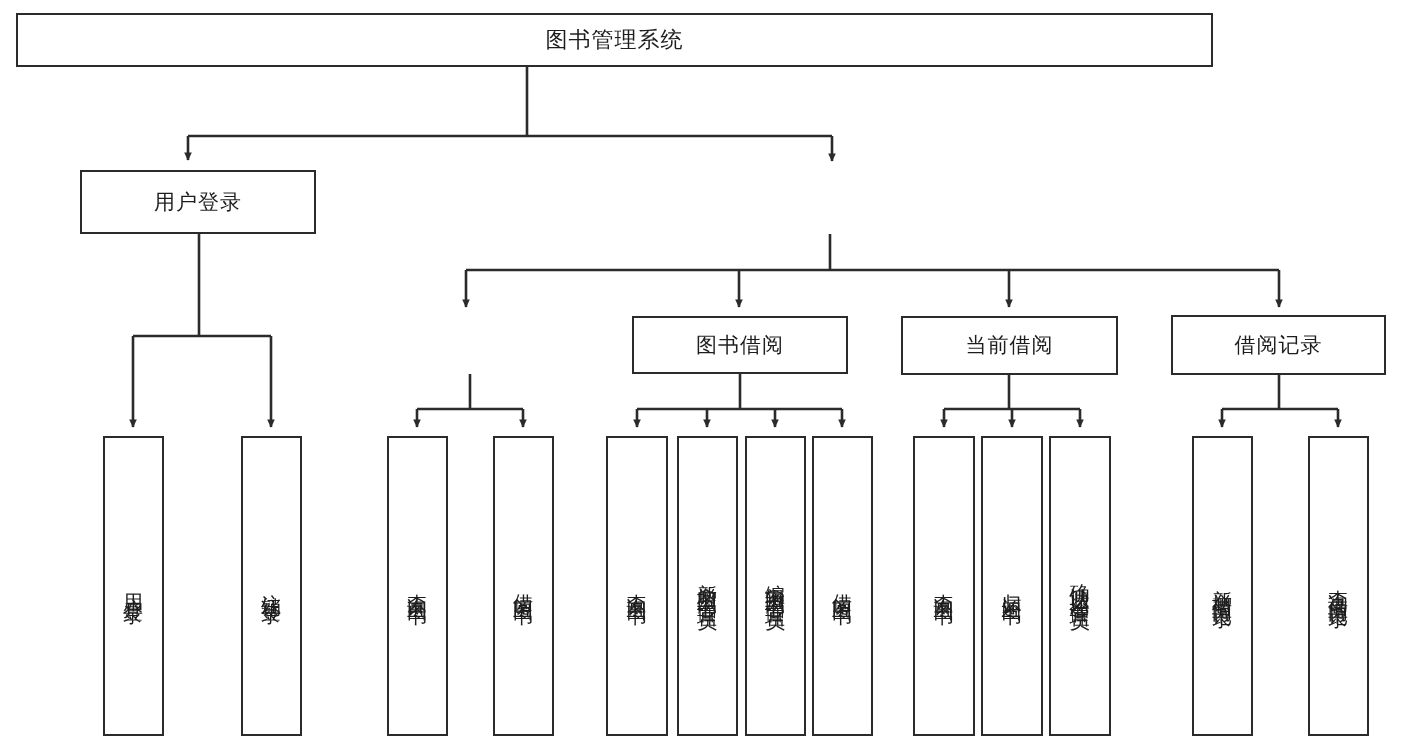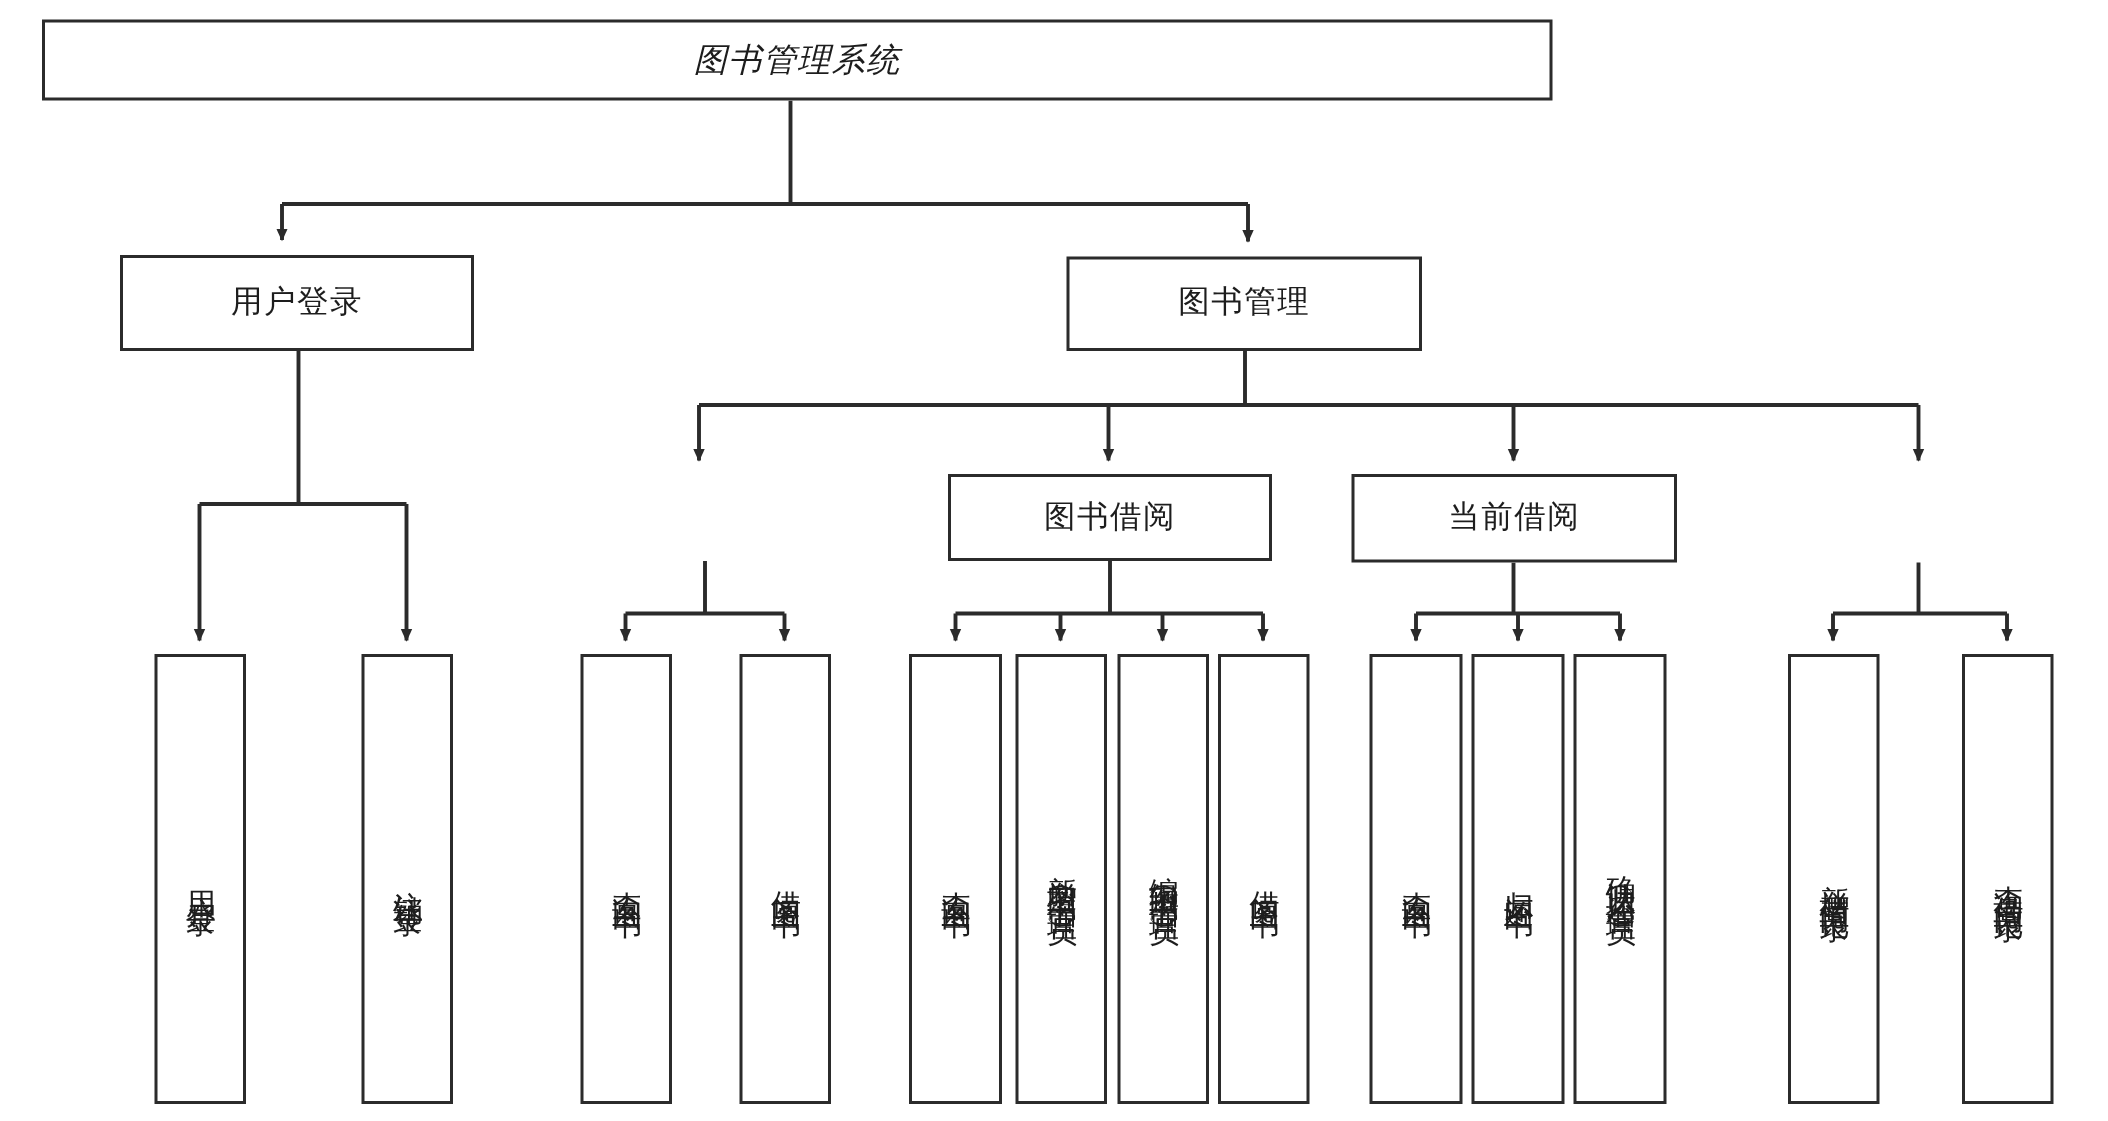--- a/index.html
+++ b/index.html
@@ -119,36 +119,36 @@
       <path d="M1012,409 L1012,427" marker-end="url(#arrowhead)"></path>
       <path d="M1080,409 L1080,427" marker-end="url(#arrowhead)"></path>
 
       <path d="M1279,375 L1279,409"></path>
       <path d="M1222,409 L1338,409"></path>
       <path d="M1222,409 L1222,427" marker-end="url(#arrowhead)"></path>
       <path d="M1338,409 L1338,427" marker-end="url(#arrowhead)"></path>
     </g>
   </svg>
 
-  <div class="node horizontal root" style="left:28px; top:13px; width:1007px; height:54px;font-style:italic;">
+  <div class="node horizontal root" style="left:16px; top:13px; width:1197px; height:54px;">
     <span class="label">图书管理系统</span>
   </div>
 
   <div class="node horizontal" style="left:80px; top:170px; width:236px; height:64px;">
     <span class="label">用户登录</span>
-  </div>
-  <div class="node horizontal" style="left:711px; top:171px; width:237px; height:63px;">
-    <span class="label">图书管理</span>
   </div>
 
   <div class="node horizontal" style="left:632px; top:316px; width:216px; height:58px;">
     <span class="label">图书借阅</span>
   </div>
   <div class="node horizontal" style="left:901px; top:316px; width:217px; height:59px;">
     <span class="label">当前借阅</span>
+  </div>
+  <div class="node horizontal" style="left:1171px; top:315px; width:215px; height:60px;">
+    <span class="label">借阅记录</span>
   </div>
 
   <div class="node vertical" style="left:103px; top:436px; width:61px; height:300px;">
     <span class="label">用户登录</span>
   </div>
   <div class="node vertical" style="left:241px; top:436px; width:61px; height:300px;">
     <span class="label">注销登录</span>
   </div>
 
   <div class="node vertical" style="left:387px; top:436px; width:61px; height:300px;">

